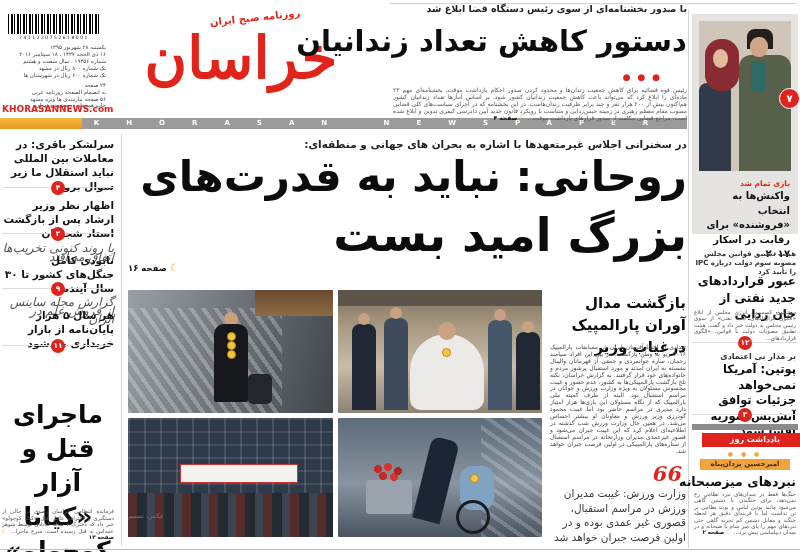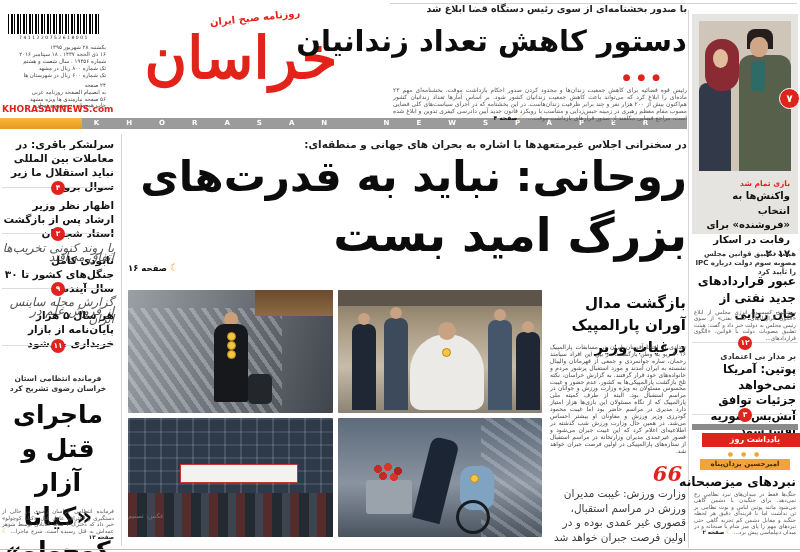--- a/index.html
+++ b/index.html
@@ -240,21 +240,20 @@
   <div class="abs lc lc-h rtl" style="top:253px;">نابودی کامل جنگل‌های کشور تا ۳۰ سال آینده!</div>
   <div class="abs num-divider" style="left:2px;top:288px;width:112px;">
     <div class="num-circle">۹</div>
   </div>
   <div class="abs lc lc-k rtl" style="top:298px;">گزارش مجله ساینس از فروش علم در ایران</div>
   <div class="abs lc lc-h rtl" style="top:308px;">هر سال ۵ هزار پایان‌نامه از بازار خریداری می‌شود</div>
   <div class="abs num-divider" style="left:2px;top:345px;width:112px;">
     <div class="num-circle">۱۱</div>
   </div>
 
-  <div class="abs kiana-k rtl">فرمانده انتظامی استان خراسان رضوی تشریح کرد</div>
   <div class="abs kiana-h rtl">
     <div>ماجرای</div>
     <div>قتل و آزار</div>
     <div>«کیانا کوچولو»</div>
   </div>
   <div class="abs kiana-b rtl jus">
     <span>فرمانده انتظامی خراسان رضوی در حالی از دستگیری و اعتراف عامل قتل «کیانا کوچولو» خبر داد که دخترک ۷ ساله گنابادی توسط شوهر عمه‌اش به قتل رسیده است. شرح ماجرا...</span>
     <span class="moon">☾</span>
     <span class="pageref">صفحه ۱۳</span>
   </div>

